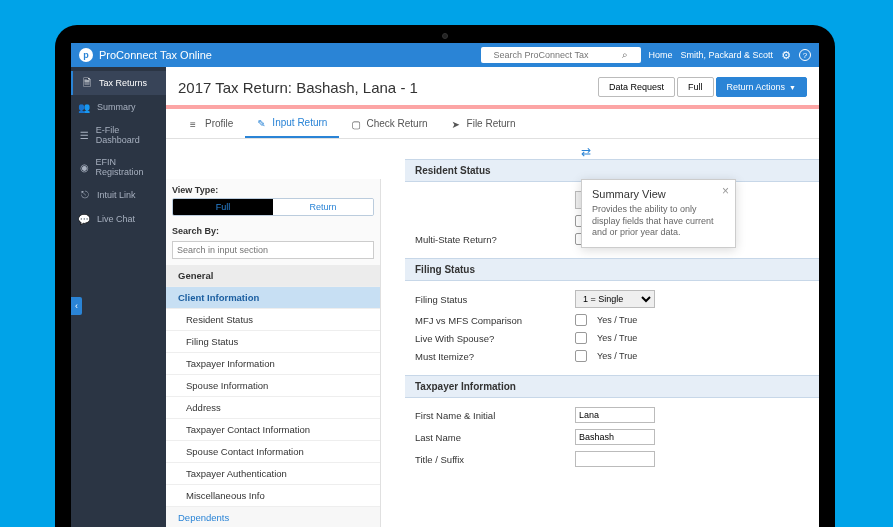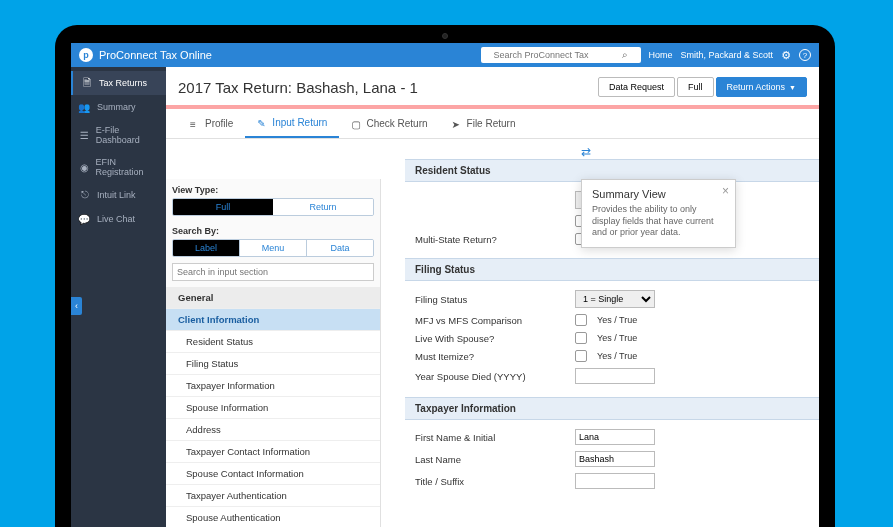--- a/index.html
+++ b/index.html
@@ -152,38 +152,32 @@
         </div>
 
         <div class="body">
           <div class="left-pane">
             <div class="lp-section-label">View Type:</div>
             <div class="seg">
               <div class="seg-btn active">Full</div>
               <div class="seg-btn">Return</div>
             </div>
             <div class="lp-section-label">Search By:</div>
-            <div class="seg seg-3">
-              <div class="seg-btn active">Label</div>
-              <div class="seg-btn">Menu</div>
-              <div class="seg-btn">Data</div>
-            </div>
             <div class="lp-search"><input placeholder="Search in input section" style=""></div>
             <div class="tree">
               <div class="tree-item group">General</div>
               <div class="tree-item selected">Client Information</div>
               <div class="tree-item sub">Resident Status</div>
               <div class="tree-item sub">Filing Status</div>
               <div class="tree-item sub">Taxpayer Information</div>
               <div class="tree-item sub">Spouse Information</div>
               <div class="tree-item sub">Address</div>
               <div class="tree-item sub">Taxpayer Contact Information</div>
               <div class="tree-item sub">Spouse Contact Information</div>
               <div class="tree-item sub">Taxpayer Authentication</div>
-              <div class="tree-item sub">Spouse Authentication</div>
               <div class="tree-item sub">Miscellaneous Info</div>
               <div class="tree-item">Dependents</div>
 
             </div>
           </div>
 
           <div class="right-pane sort-wrap">
             <span class="sort-icon" style="left:auto; right:auto; position:static; display:block; margin-left:200px;">⇄</span>
 
             <div class="tooltip">
@@ -222,24 +216,20 @@
             <div class="field-row">
               <span class="field-label">Live With Spouse?</span>
               <span class="checkbox"></span>
               <span class="check-label">Yes / True</span>
             </div>
             <div class="field-row">
               <span class="field-label">Must Itemize?</span>
               <span class="checkbox"></span>
               <span class="check-label">Yes / True</span>
             </div>
-            <div class="field-row">
-              <span class="field-label">Year Spouse Died (YYYY)</span>
-              <span class="field-input"><input style=""></span>
-            </div>
 
             <div style="height:10px"></div>
             <div class="section-header inset">Taxpayer Information</div>
             <div class="field-row">
               <span class="field-label">First Name &amp; Initial</span>
               <span class="field-input"><input value="Lana" style=""></span>
             </div>
             <div class="field-row">
               <span class="field-label">Last Name</span>
               <span class="field-input"><input value="Bashash" style=""></span>

